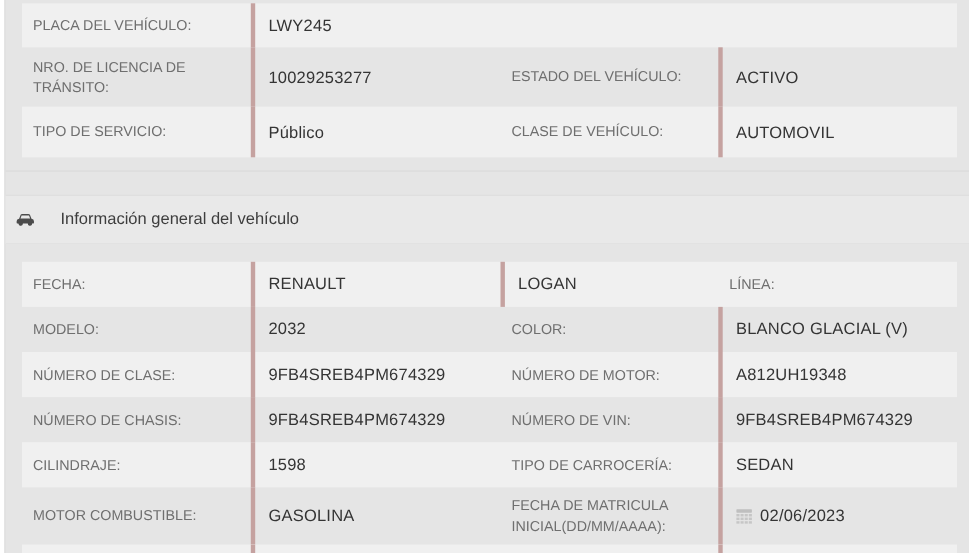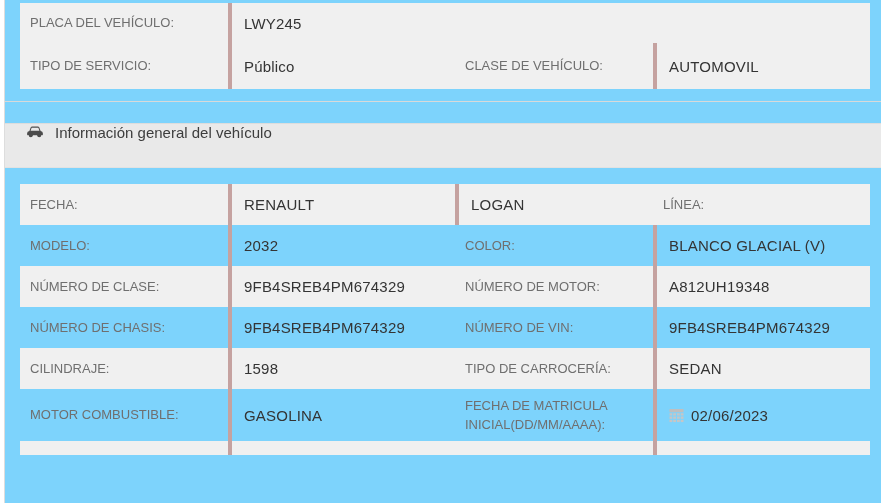--- a/index.html
+++ b/index.html
@@ -6,34 +6,34 @@
   html, body { margin: 0; padding: 0; }
   body {
     width: 881px; height: 503px; overflow: hidden;
     background: #ffffff;
     font-family: "Liberation Sans", sans-serif;
   }
   .page {
     margin-left: 4px;
     border-left: 1px solid #dddddd;
     width: 877px; height: 503px;
-    background: #7dd3fc;
+    background: #e5e5e5;
   }
   .panel-top {
     padding: 3px 11px 12px 15px;
     border-bottom: 1px solid #d9d9d9;
   }
   .gap { height: 21px; }
   .section-header {
     height: 45px;
     background: #e9e9e9;
     border-top: 1px solid #dddddd;
     border-bottom: 1px solid #e2e2e2;
-    display: flex; 
-    padding-left: 21px; gap: 11px;
+    display: flex; align-items: center;
+    padding-left: 9px; gap: 23px;
     color: #3d3d3d; font-size: 15px;
   }
   .section-body { padding: 16px 11px 0 15px; }
 
   .row {
     display: grid;
     grid-template-columns: 208px 227px 198px 1fr;
   }
   .row.alt { background: #f0f0f0; }
   .h40 { min-height: 40px; }
@@ -61,20 +61,26 @@
 <body>
 
 <div class="page">
 
   <div class="panel-top">
     <div class="row alt h40">
       <div class="cell label">PLACA DEL VEHÍCULO:</div>
       <div class="cell value">LWY245</div>
       <div class="cell label"></div>
       <div class="cell value none"></div>
+    </div>
+    <div class="row h54">
+      <div class="cell label">NRO. DE LICENCIA DE TRÁNSITO:</div>
+      <div class="cell value">10029253277</div>
+      <div class="cell label">ESTADO DEL VEHÍCULO:</div>
+      <div class="cell value">ACTIVO</div>
     </div>
     <div class="row alt h46">
       <div class="cell label">TIPO DE SERVICIO:</div>
       <div class="cell value">Público</div>
       <div class="cell label">CLASE DE VEHÍCULO:</div>
       <div class="cell value">AUTOMOVIL</div>
     </div>
   </div>
 
   <div class="gap"></div>

